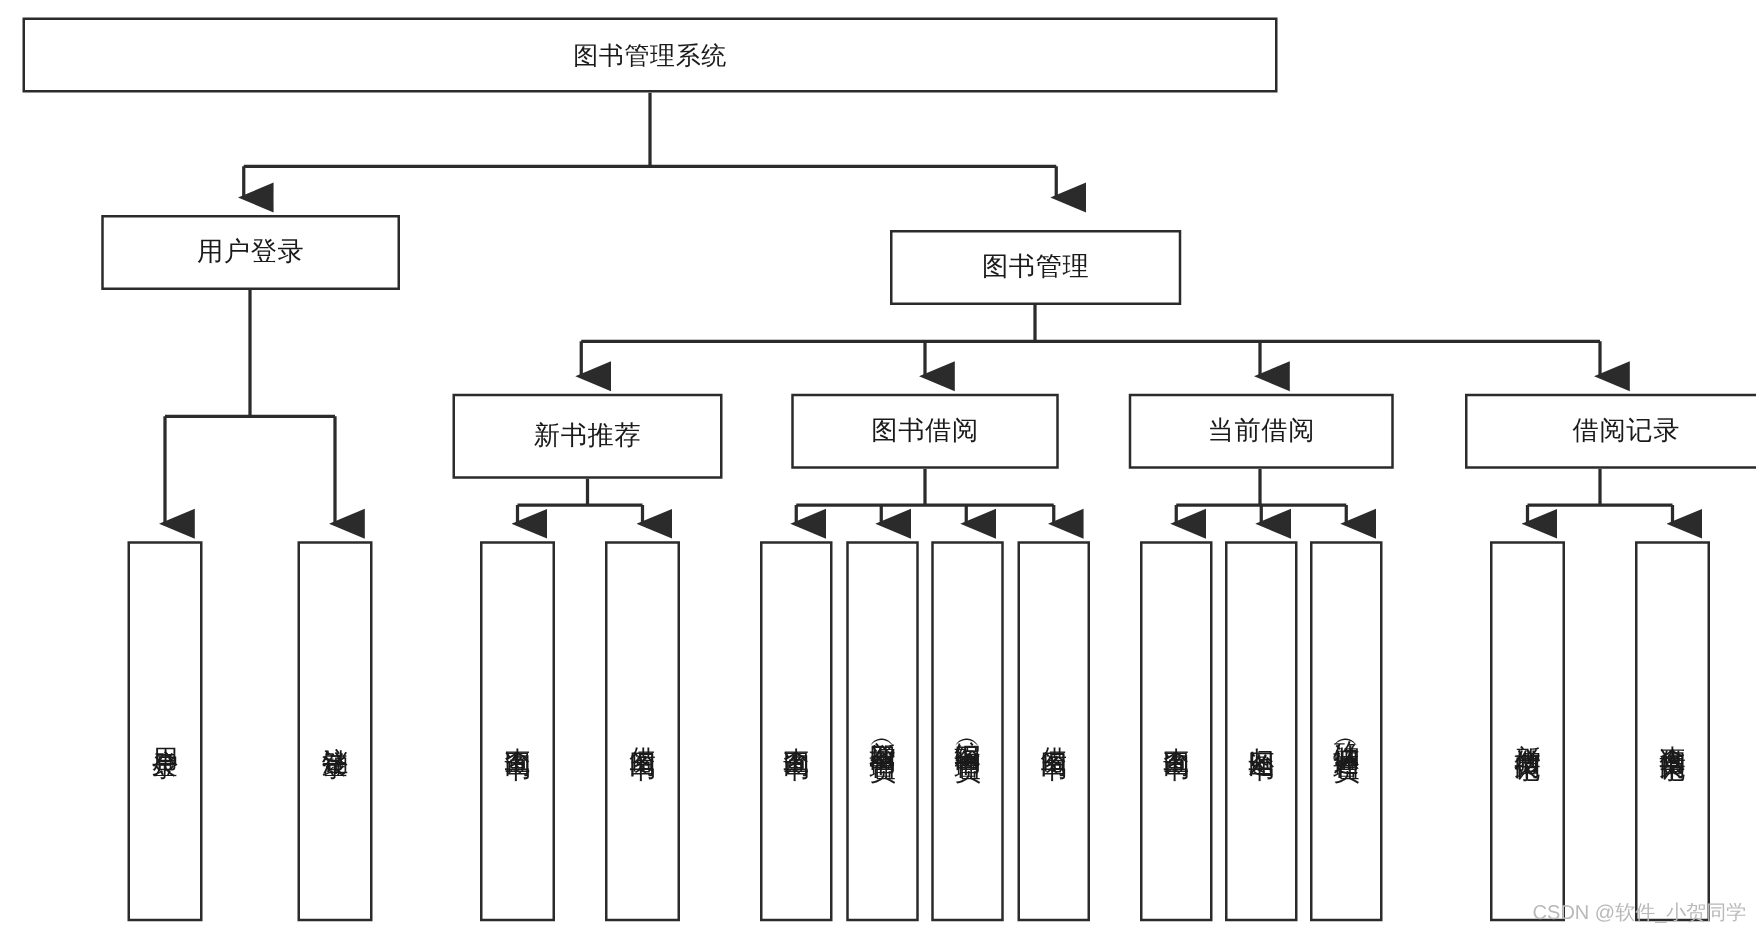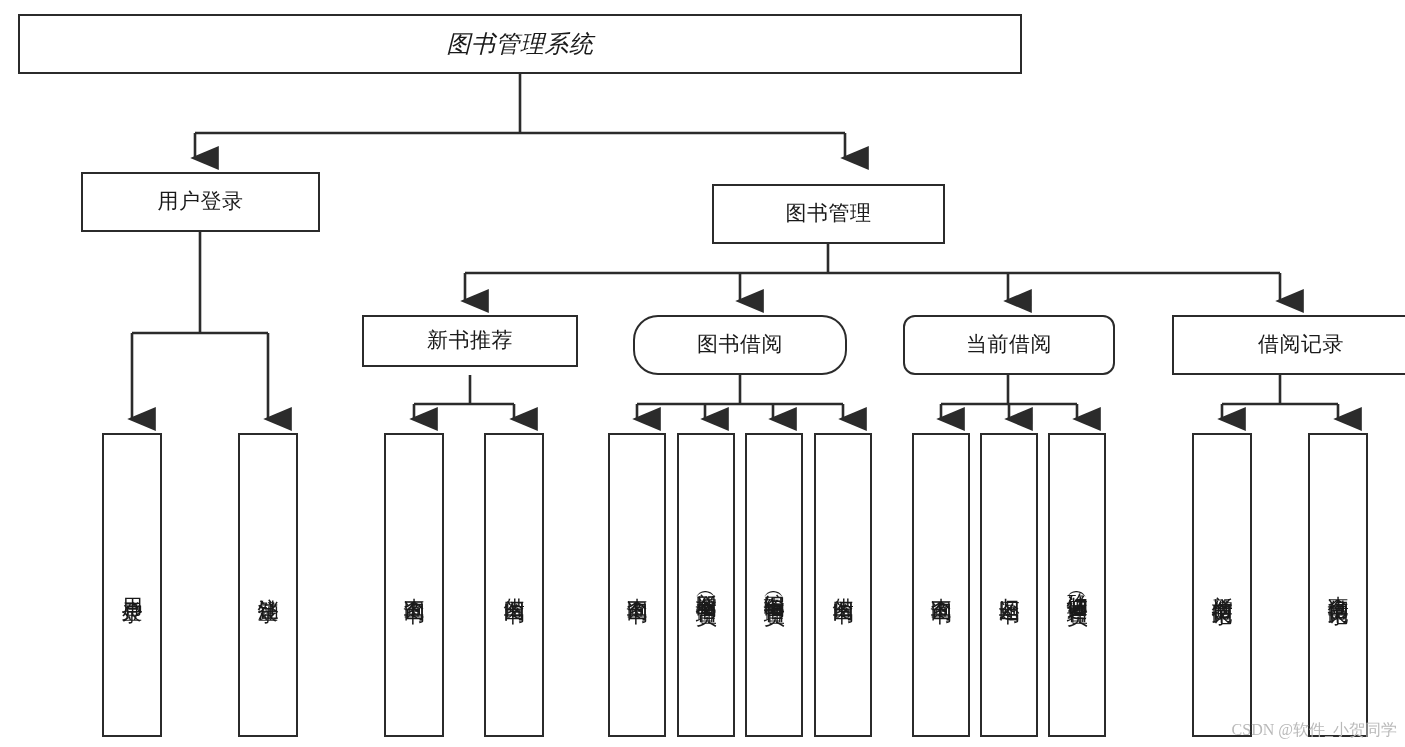--- a/index.html
+++ b/index.html
@@ -41,42 +41,41 @@
     display: block;
     letter-spacing: 0.5px;
   }
   
   .node.horiz .label {
     font-size: 21px;
     line-height: 1.2;
     writing-mode: horizontal-tb;
   }
   .node.root .label {
-    font-size: 24px;
-    font-style: italic;
+    font-size: 20px;
   }
   
   .node.vert {
     padding: 6px 0;
   }
   .node.vert .label {
     writing-mode: vertical-rl;
     text-orientation: upright;
     font-size: 21px;
     line-height: 1.25;
     letter-spacing: 2px;
     white-space: nowrap;
   }
   #watermark {
     position: absolute;
     right: 8px;
     bottom: 6px;
     font-size: 16px;
     color: #b9b9b9;
-    font-family: Liberation Serif, serif;
+    font-family: Liberation Sans, sans-serif;
     white-space: nowrap;
     z-index: 5;
     pointer-events: none;
     margin-left: 43px;
   }
 </style>
 </head>
 <body>
 
 <div id="diagram-root">
@@ -136,29 +135,29 @@
   </div>
 
   <div class="node horiz" style="left:81px; top:172px; width:239px; height:60px;">
     <span class="label">用户登录</span>
   </div>
 
   <div class="node horiz" style="left:712px; top:172px; width:233px; height:60px;margin-top:12px;">
     <span class="label">图书管理</span>
   </div>
 
-  <div class="node horiz" style="left:362px; top:315px; width:216px; height:52px;justify-content:center;">
+  <div class="node horiz" style="left:362px; top:315px; width:216px; height:68px;justify-content:center;">
     <span class="label">新书推荐</span>
   </div>
 
-  <div class="node horiz" style="left:633px; top:315px; width:214px; height:60px;border-radius:25px;">
+  <div class="node horiz" style="left:633px; top:315px; width:214px; height:60px;">
     <span class="label">图书借阅</span>
   </div>
 
-  <div class="node horiz" style="left:903px; top:315px; width:212px; height:60px;border-radius:12px;">
+  <div class="node horiz" style="left:903px; top:315px; width:212px; height:60px;">
     <span class="label">当前借阅</span>
   </div>
 
   <div class="node horiz" style="left:1172px; top:315px; width:258px; height:60px;">
     <span class="label">借阅记录</span>
   </div>
 
   <div class="node vert" style="left:102px; top:433px; width:60px; height:304px;">
     <span class="label">用户登录</span>
   </div>

